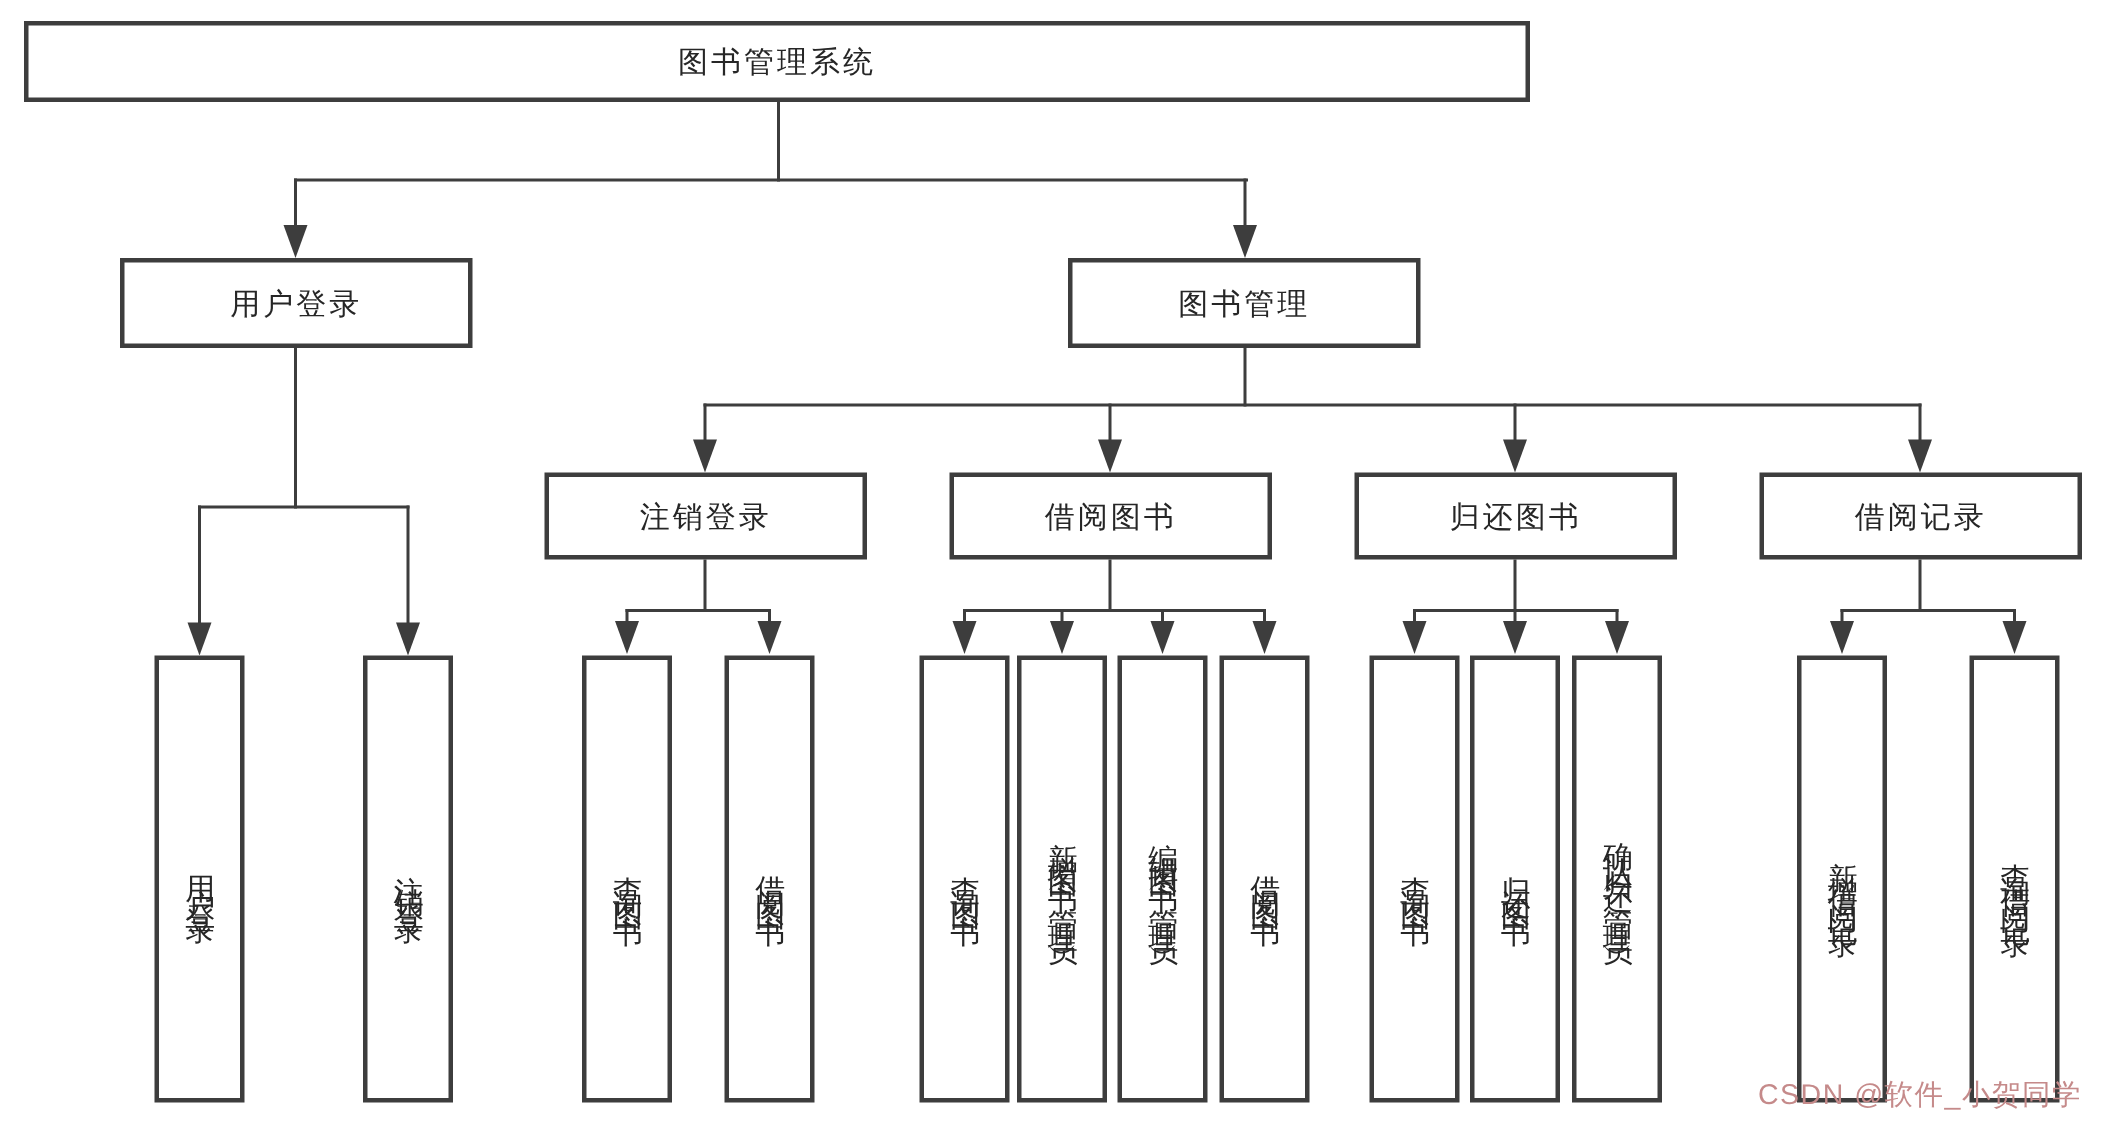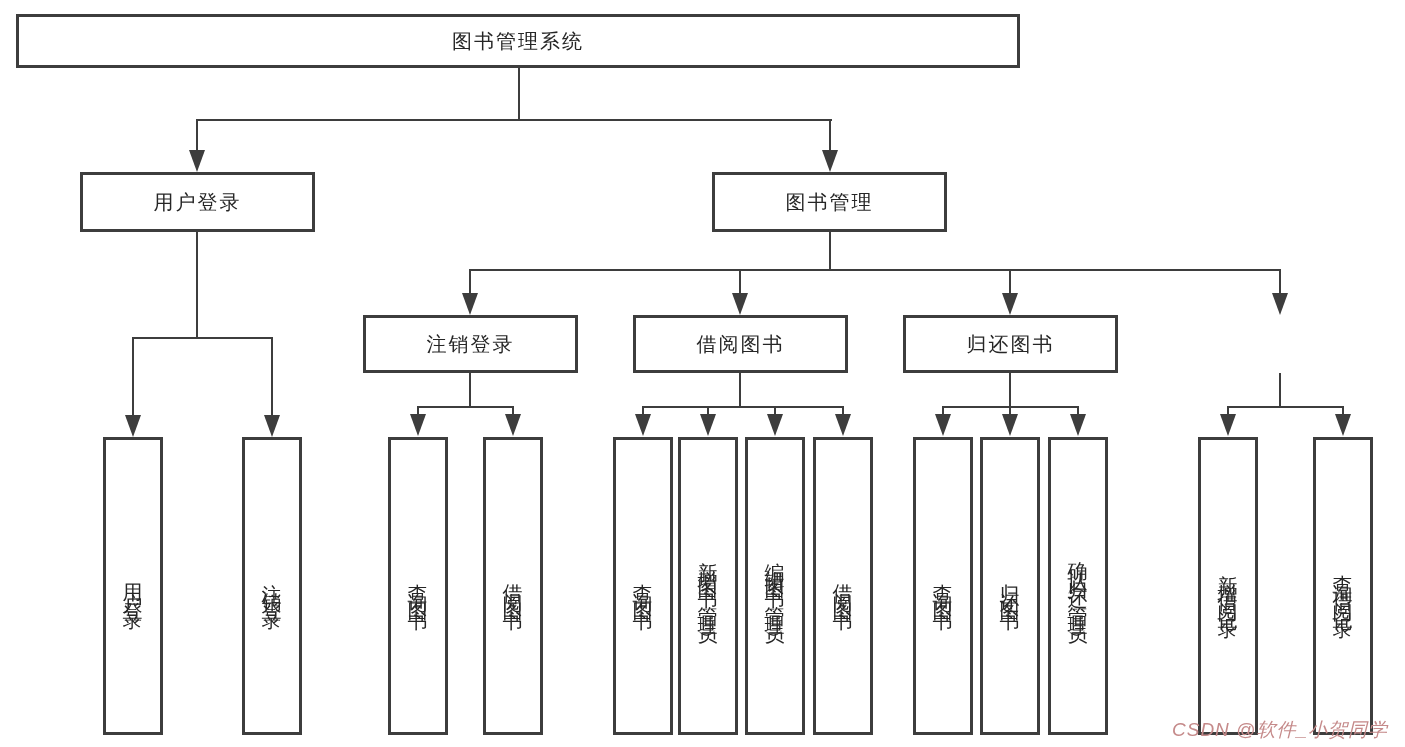--- a/index.html
+++ b/index.html
@@ -29,21 +29,21 @@
   }
   .hline{position:absolute;height:2px;background:var(--line);}
   .vline{position:absolute;width:2px;background:var(--line);}
   .arrow{
     position:absolute;width:0;height:0;
     border-left:8px solid transparent;border-right:8px solid transparent;
     border-top:22px solid var(--line);
   }
   .watermark{
     position:absolute;left:1172px;top:717px;font-size:19px;
-    color:var(--watermark);letter-spacing:1px;white-space:nowrap;font-style:italic;
+    color:var(--watermark);letter-spacing:1px;white-space:nowrap;
   }
 </style>
 </head>
 <body>
 
 <div class="canvas">
 
   <div class="box" style="left:16px;top:14px;width:1004px;height:54px">
     <span>图书管理系统</span>
   </div>
@@ -88,20 +88,23 @@
   <div class="arrow" style="left:1272px;top:293px"></div>
 
   <div class="box" style="left:363px;top:315px;width:215px;height:58px">
     <span>注销登录</span>
   </div>
   <div class="box" style="left:633px;top:315px;width:215px;height:58px">
     <span>借阅图书</span>
   </div>
   <div class="box" style="left:903px;top:315px;width:215px;height:58px">
     <span>归还图书</span>
+  </div>
+  <div class="box" style="left:1173px;top:315px;width:215px;height:58px">
+    <span>借阅记录</span>
   </div>
 
   <div class="vline" style="left:469px;top:373px;height:34px"></div>
   <div class="hline" style="left:417px;top:406px;width:97px"></div>
   <div class="vline" style="left:417px;top:406px;height:10px"></div>
   <div class="arrow" style="left:410px;top:414px"></div>
   <div class="vline" style="left:512px;top:406px;height:10px"></div>
   <div class="arrow" style="left:505px;top:414px"></div>
 
   <div class="leaf" style="left:388px">

